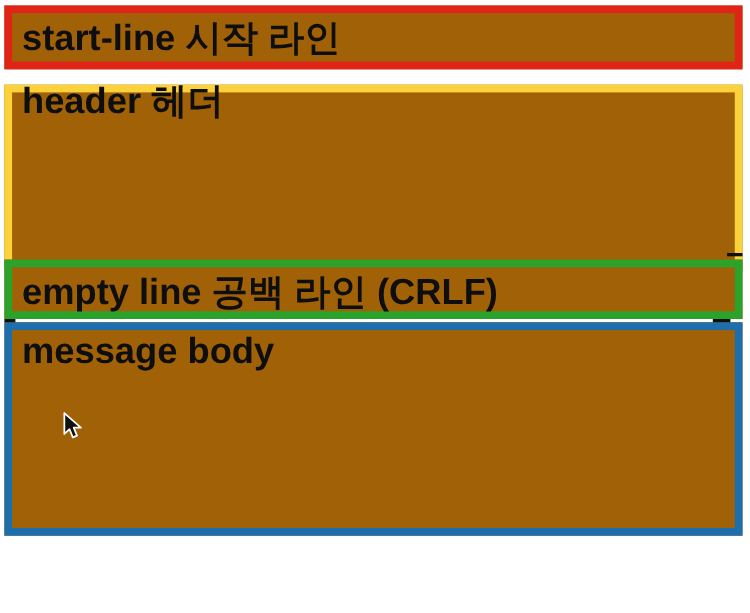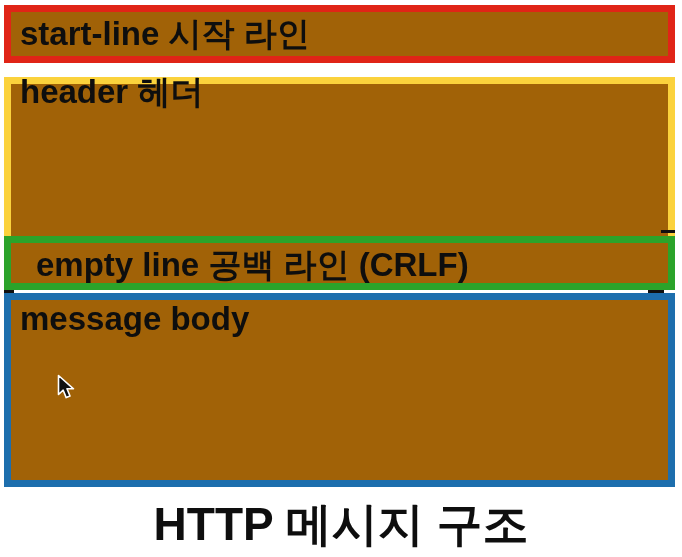--- a/index.html
+++ b/index.html
@@ -73,31 +73,30 @@
 <div class="canvas">
 
   <div class="box box-startline" style="border-color: rgb(224, 36, 23);">
     <span class="label">start-line 시작 라인</span>
   </div>
 
   <div class="box box-header" style="border-color: rgb(251, 210, 60);">
     <span class="label">header 헤더</span>
   </div>
 
-  <div class="box box-emptyline" style="border-color: rgb(43, 163, 42); padding-left: 16px;">
+  <div class="box box-emptyline" style="border-color: rgb(43, 163, 42);">
     <span class="label">empty line 공백 라인 (CRLF)</span>
   </div>
 
   <div class="box box-body" style="border-color: rgb(29, 110, 173);">
     <span class="label">message body</span>
   </div>
 
   <div class="tick tick-a"></div>
   <div class="tick tick-b"></div>
   <div class="tick tick-c"></div>
 
-  <div class="diagram-title">HTTP 메시지 구조</div>
 
   <svg class="cursor" viewBox="0 0 20 27">
     <path d="M2.5 1.5 L2.5 20.5 L7.2 16.2 L10.2 23.6 L14.0 22.0 L11.0 14.8 L17.5 14.8 Z" fill="#111111" stroke="#ffffff" stroke-width="1.6" stroke-linejoin="round"></path>
   </svg>
 
 </div>
 
 </body></html>

